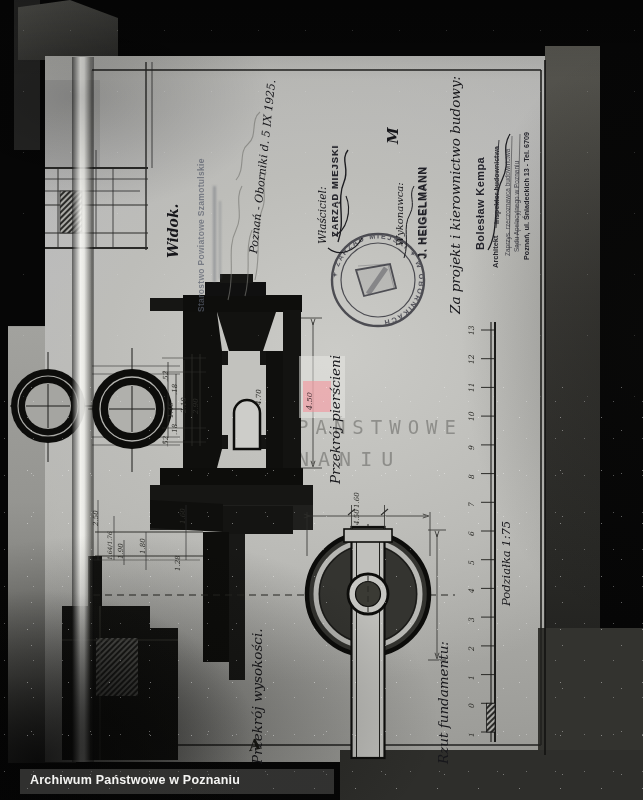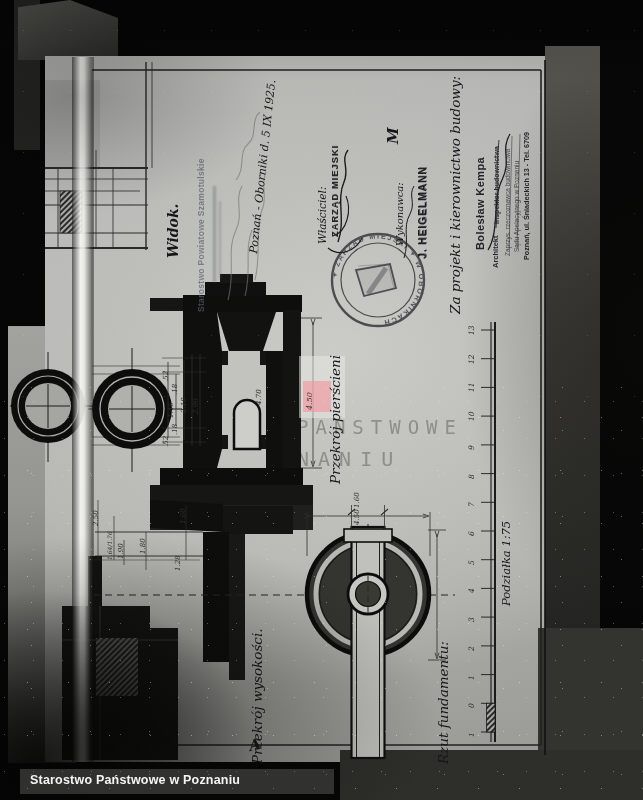--- a/index.html
+++ b/index.html
@@ -299,15 +299,15 @@
   <div class="vtext rtick" style="left:468px;top:664px;height:16px;">1</div>
   <div class="vtick vtext rtick" style="left:468px;top:692px;height:16px;">0</div>
   <div class="vtext rtick" style="left:468px;top:721px;height:16px;">1</div>
 
   <div class="abs" id="shadow-overlay"></div>
   <div class="abs" id="speckles"></div>
   <div class="abs" id="speckles2"></div>
   <div class="abs hand" style="left:249px;top:736px;font-size:15px;font-weight:bold;transform:rotate(-12deg);color:#141410;">A</div>
 
   <div class="abs" id="caption-bar"></div>
-  <div class="abs" id="caption-text">Starostwo Państwowe w Poznaniu</div>
+  <div class="abs" id="caption-text">Archiwum Państwowe w Poznaniu</div>
 
 </div>
 
 </body></html>

